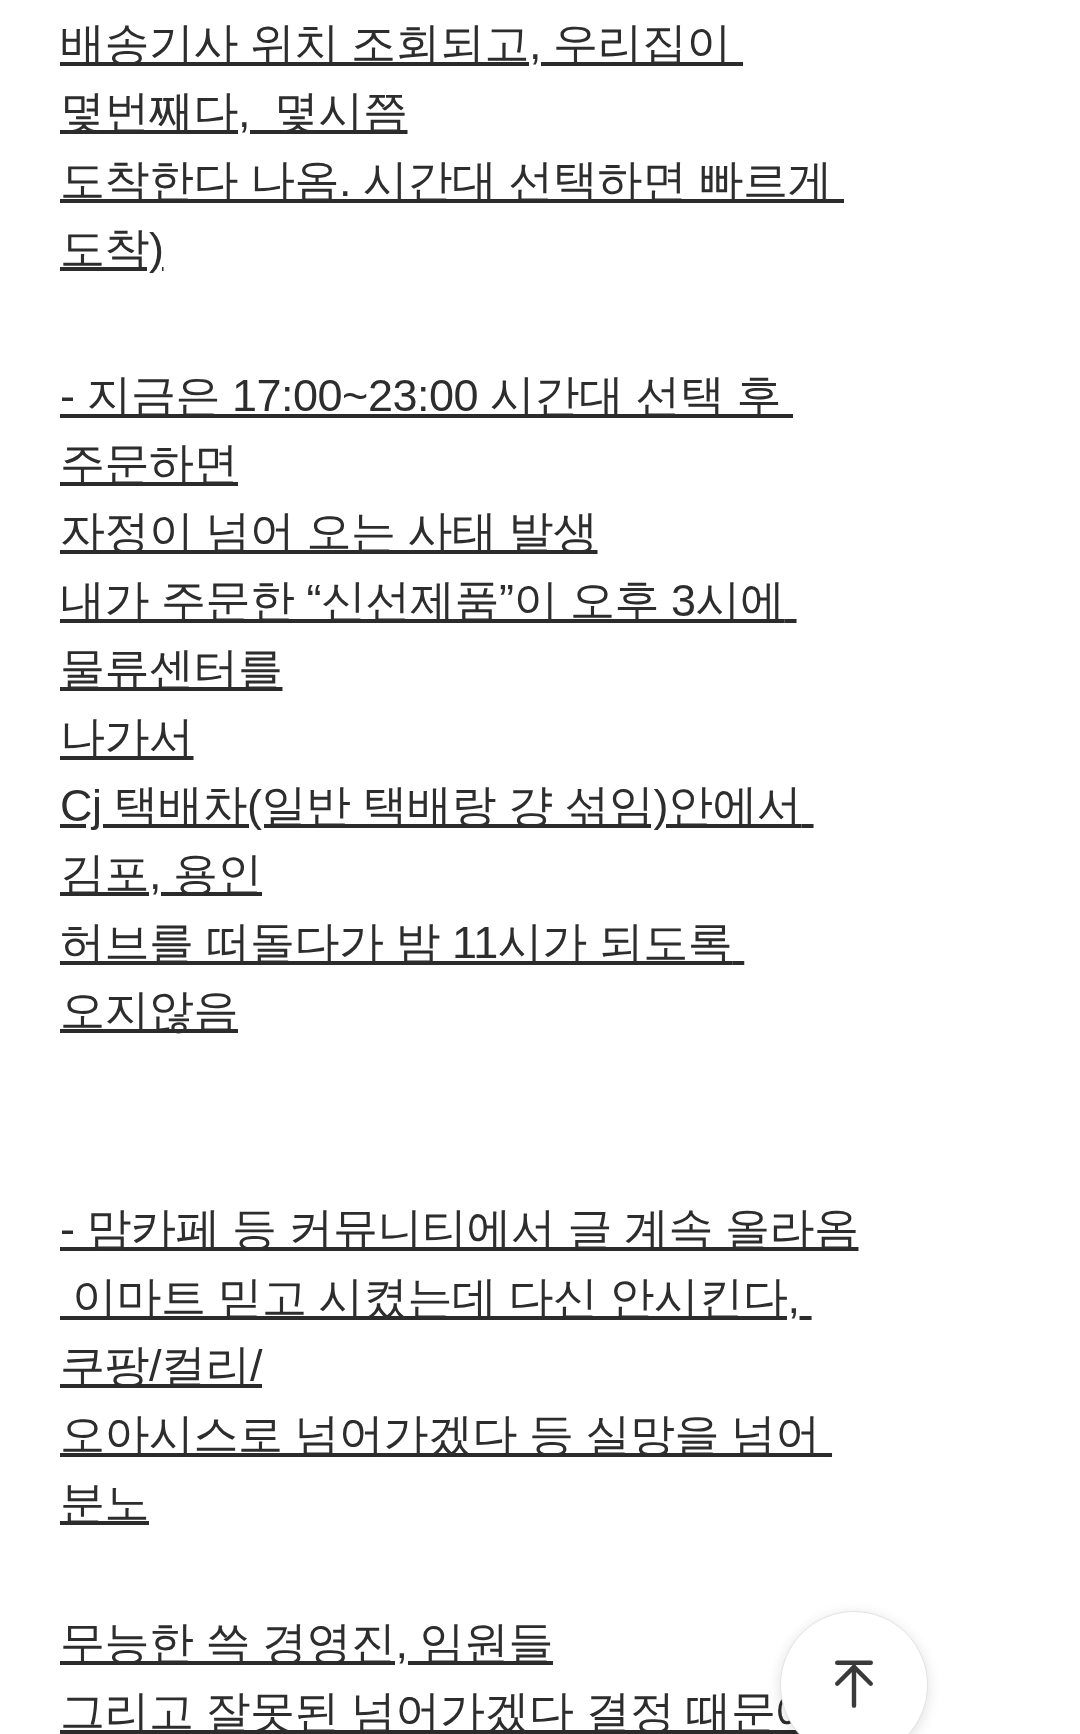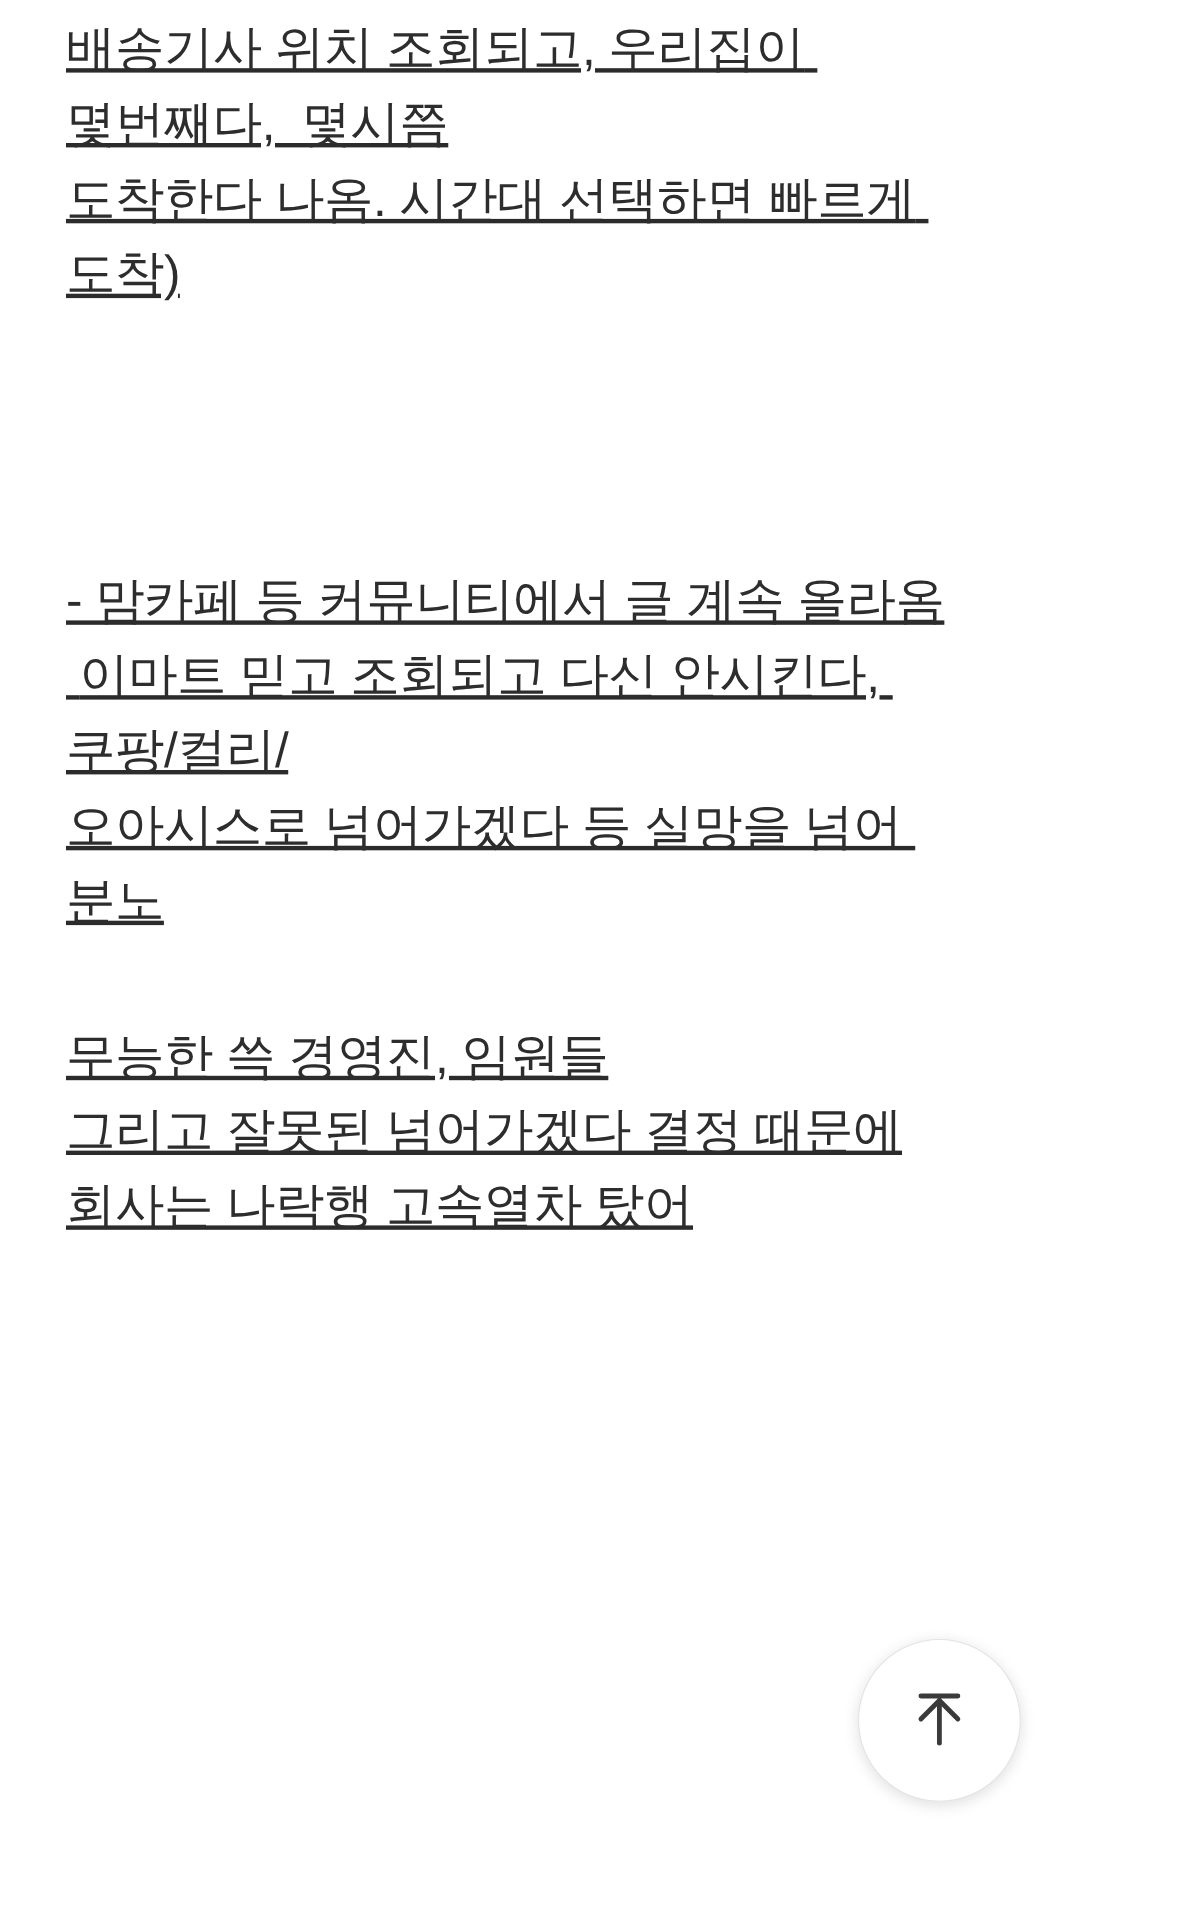--- a/index.html
+++ b/index.html
@@ -70,24 +70,30 @@
 </style>
 </head>
 <body>
 
 <div class="page">
 
   <div class="post-body">
     <p class="para">배송기사 위치 조회되고, 우리집이 몇번째다,  몇시쯤
 도착한다 나옴. 시간대 선택하면 빠르게 도착)</p>
     <div class="gap-lg"></div>
+    <p class="para">- 지금은 17:00~23:00 시간대 선택 후 주문하면
+자정이 넘어 오는 사태 발생
+내가 주문한 “신선제품”이 오후 3시에 물류센터를
+나가서
+Cj 택배차(일반 택배랑 걍 섞임)안에서 김포, 용인
+허브를 떠돌다가 밤 11시가 되도록 오지않음</p>
     <div class="gap-lg"></div>
     <div class="gap-md"></div>
     <p class="para">- 맘카페 등 커뮤니티에서 글 계속 올라옴
- 이마트 믿고 조회되고 다신 안시킨다, 쿠팡/컬리/
+ 이마트 믿고 시켰는데 다신 안시킨다, 쿠팡/컬리/
 오아시스로 넘어가겠다 등 실망을 넘어 분노</p>
     <div class="gap-md"></div>
     <p class="para">무능한 쓱 경영진, 임원들
 그리고 잘못된 넘어가겠다 결정 때문에
 회사는 나락행 고속열차 탔어</p>
   </div>
 
   <div class="scroll-top-button">
     <span class="arrow-up-icon">
       <svg viewBox="0 0 24 24" fill="none" stroke="currentColor" stroke-width="1.7" stroke-linecap="round" stroke-linejoin="round">

